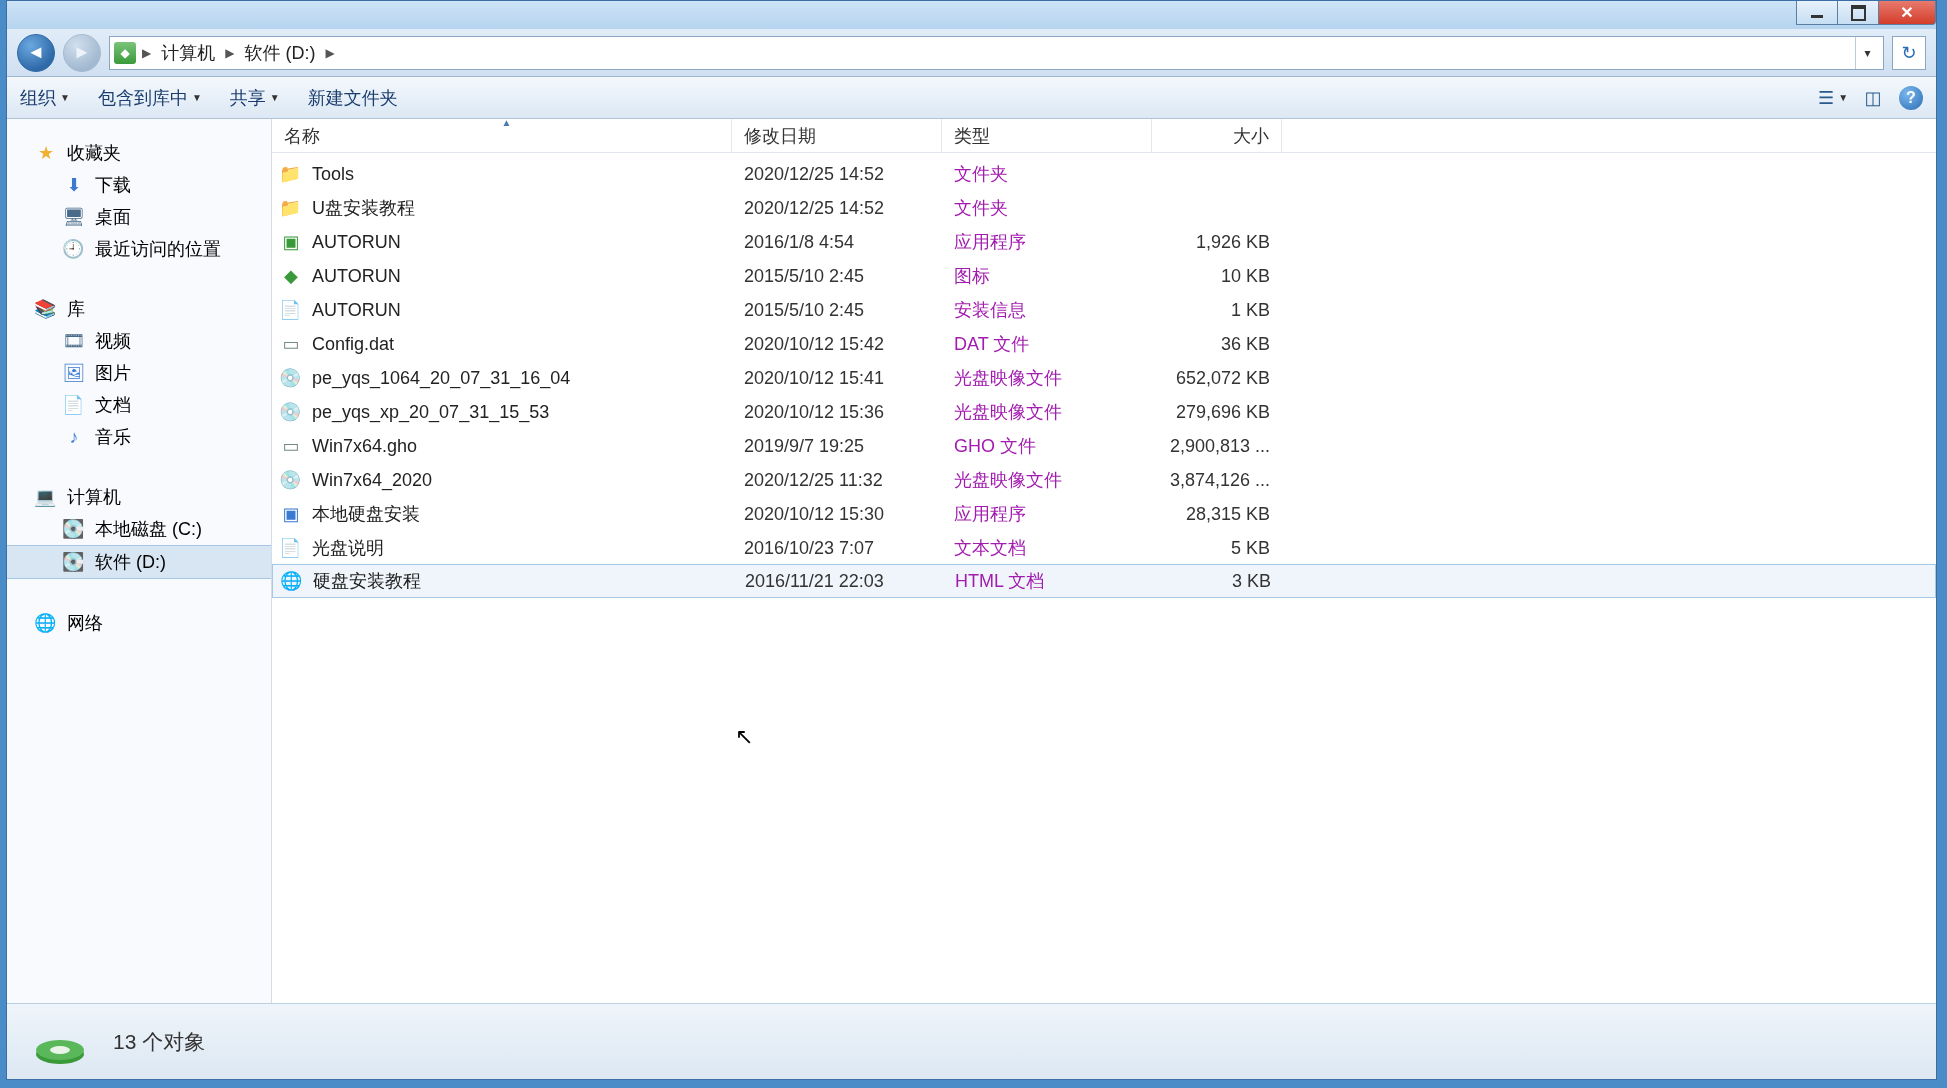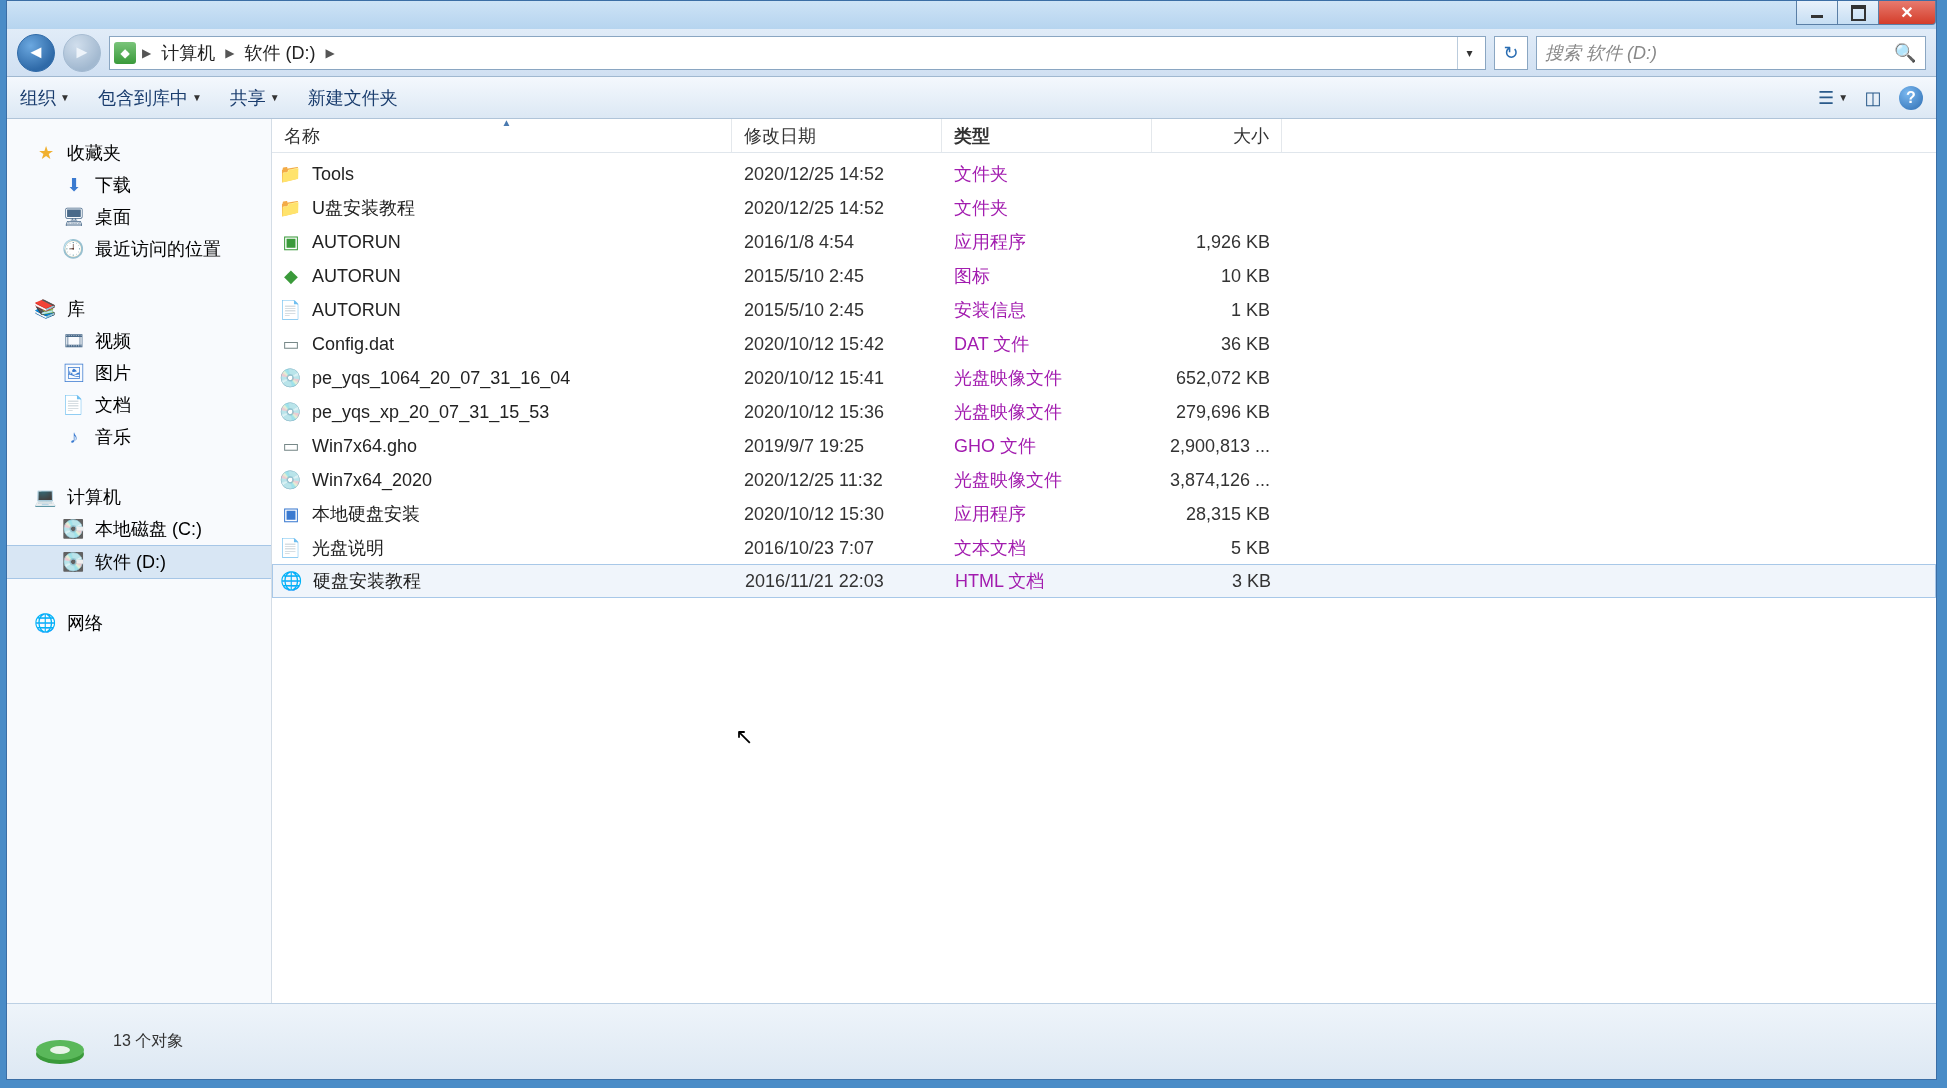--- a/index.html
+++ b/index.html
@@ -148,21 +148,21 @@
   color: #333;
 }
 .colheads > div {
   padding: 6px 12px;
   border-right: 1px solid #e4e8ec;
   display: flex; align-items: center;
   position: relative;
 }
 .col-name { width: 460px; }
 .col-date { width: 210px; text-align: center; }
-.col-type { width: 210px; font-weight: bold; }
+.col-type { width: 210px; }
 .col-size { width: 130px; justify-content: flex-end; text-align: right; }
 .sort-ind { position: absolute; top: -2px; left: 50%; font-size: 10px; color: #4a7ab0; }
 
 .filelist { flex: 1; padding-top: 4px; }
 .frow {
   height: 34px;
   display: flex;
   align-items: center;
   font-size: 18px;
   color: #222;
@@ -177,21 +177,21 @@
 
 
 .statusbar {
   height: 76px;
   background: linear-gradient(#eef4fa, #dde8f3);
   border-top: 1px solid #bcd0e4;
   display: flex;
   align-items: center;
   padding: 0 24px;
   gap: 24px;
-  font-size: 16px;
+  font-size: 21px;
   color: #333;
 }
 .status-icon {
   width: 58px; height: 58px;
   display: flex; align-items: center; justify-content: center;
 }
 
 .folder-ic { color: #f0b030; }
 .green-ic { color: #3a9a3a; }
 .blue-ic { color: #3a7ad0; }
@@ -223,24 +223,20 @@
     <div class="addrbox">
       <div class="addr-icon">◆</div>
       <span class="addr-sep">▶</span>
       <span class="addr-seg">计算机</span>
       <span class="addr-sep">▶</span>
       <span class="addr-seg">软件 (D:)</span>
       <span class="addr-sep">▶</span>
       <div class="addr-drop">▾</div>
     </div>
     <div class="refreshbox">↻</div>
-    <div class="searchbox">
-      <span>搜索 软件 (D:)</span>
-      <span class="mag">🔍</span>
-    </div>
   </div>
 
   <div class="toolbar">
     <div class="tbitem">
         <span>组织</span>
         <span class="tbdrop">▼</span>
       </div>
     <div class="tbitem">
         <span>包含到库中</span>
         <span class="tbdrop">▼</span>

